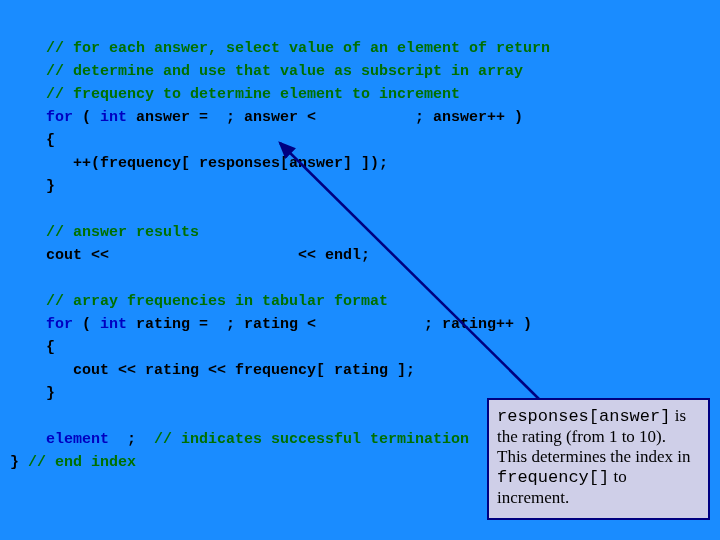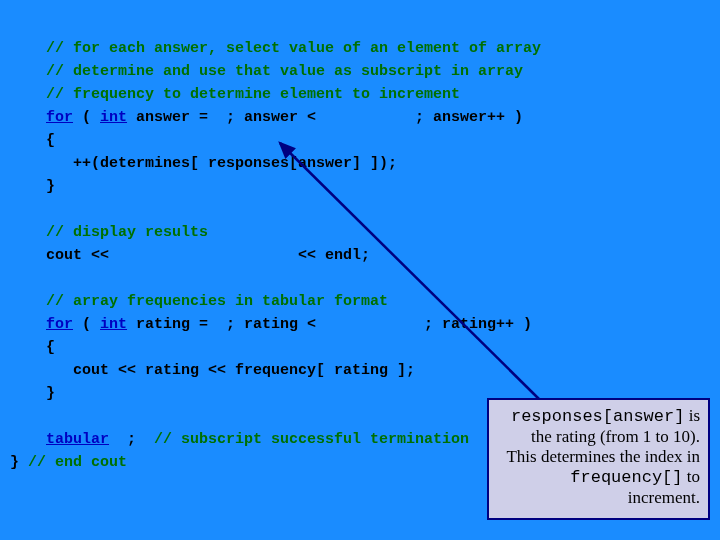--- a/index.html
+++ b/index.html
@@ -15,74 +15,73 @@
   .code-area {
     padding: 14px 0 0 46px;
     font-size: 15px;
     line-height: 23px;
     color: #000;
     font-weight: bold;
     white-space: pre;
     position: relative;
   }
   .comment { color: #007000; }
-  .keyword { color: #0000c0; text-decoration: underline; }
+  .keyword { color: #0000c0; }
   .annotation-box {
     position: absolute;
     right: 10px;
     top: 398px;
     width: 203px;
     background: #cfcfe8;
     border: 2px solid #000080;
     padding: 6px 8px 10px 8px;
     font-family: "Times New Roman", serif;
     font-size: 17px;
     line-height: 20px;
     font-weight: normal;
     color: #000;
     z-index: 5;
-    text-align: right;
   }
   .annotation-box .mono {
     font-family: "Courier New", monospace;
     font-weight: normal;
   }
   .arrow-svg {
     position: absolute;
     left: 0;
     top: 0;
     width: 720px;
     height: 540px;
     pointer-events: none;
     z-index: 3;
   }
 </style>
 </head>
 <body>
 
 <div class="code-area">
-<span class="comment">// for each answer, select value of an element of array</span>
+<span class="comment">// for each answer, select value of an element of return</span>
 <span class="comment">// determine and use that value as subscript in array</span>
 <span class="comment">// frequency to determine element to increment</span>
 <span class="keyword">for</span><span> ( </span><span class="keyword">int</span><span> answer =  ; answer &lt;           ; answer++ )</span>
 <span>{</span>
-<span>   ++(determines[ responses[answer] ]);</span>
+<span>   ++(frequency[ responses[answer] ]);</span>
 <span>}</span>
 <span> </span>
-<span class="comment">// display results</span>
+<span class="comment">// answer results</span>
 <span>cout &lt;&lt;                     &lt;&lt; endl;</span>
 <span> </span>
 <span class="comment">// array frequencies in tabular format</span>
 <span class="keyword">for</span><span> ( </span><span class="keyword">int</span><span> rating =  ; rating &lt;            ; rating++ )</span>
 <span>{</span>
 <span>   cout &lt;&lt; rating &lt;&lt; frequency[ rating ];</span>
 <span>}</span>
 <span> </span>
-<span class="keyword">tabular</span><span>  ;  </span><span class="comment">// subscript successful termination</span>
-<span style="margin-left:-36px">} </span><span class="comment">// end cout</span>
+<span class="keyword">element</span><span>  ;  </span><span class="comment">// indicates successful termination</span>
+<span style="margin-left:-36px">} </span><span class="comment">// end index</span>
 </div>
 
 <svg class="arrow-svg">
   <defs>
     <marker id="arrowhead" markerWidth="8" markerHeight="8" refX="6" refY="3" orient="auto">
       <polygon points="0 0, 7 3, 0 6" fill="#000080"></polygon>
     </marker>
   </defs>
   <line x1="540" y1="400" x2="280" y2="143" stroke="#000080" stroke-width="2.5" marker-end="url(#arrowhead)"></line>
 </svg>

